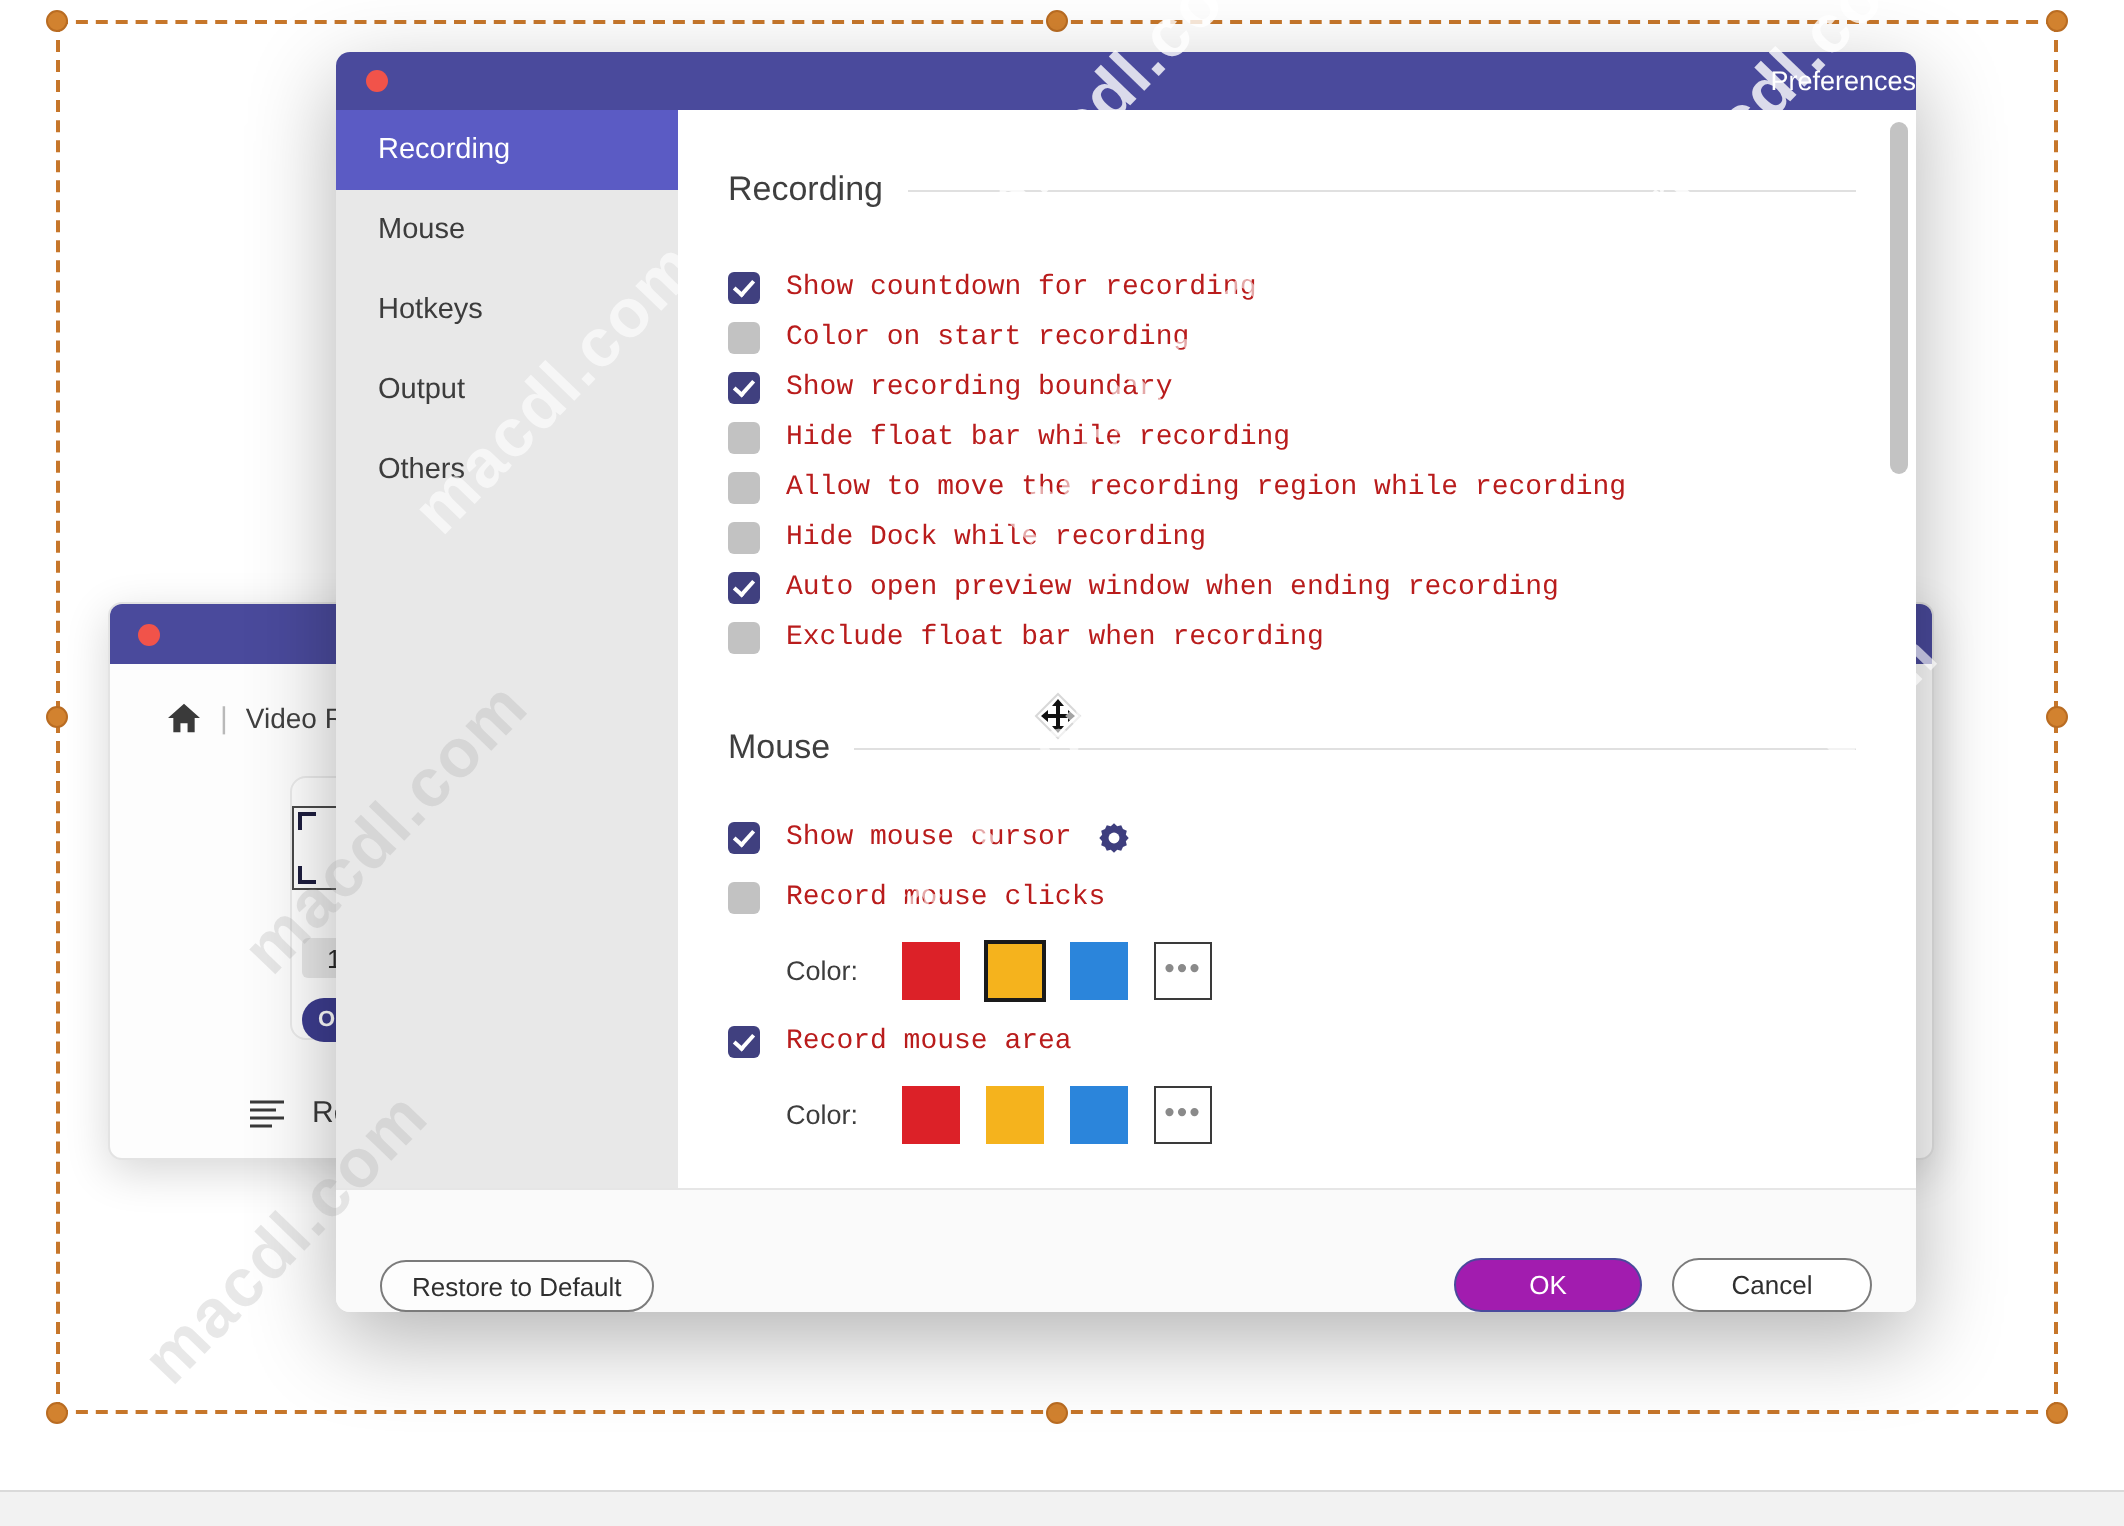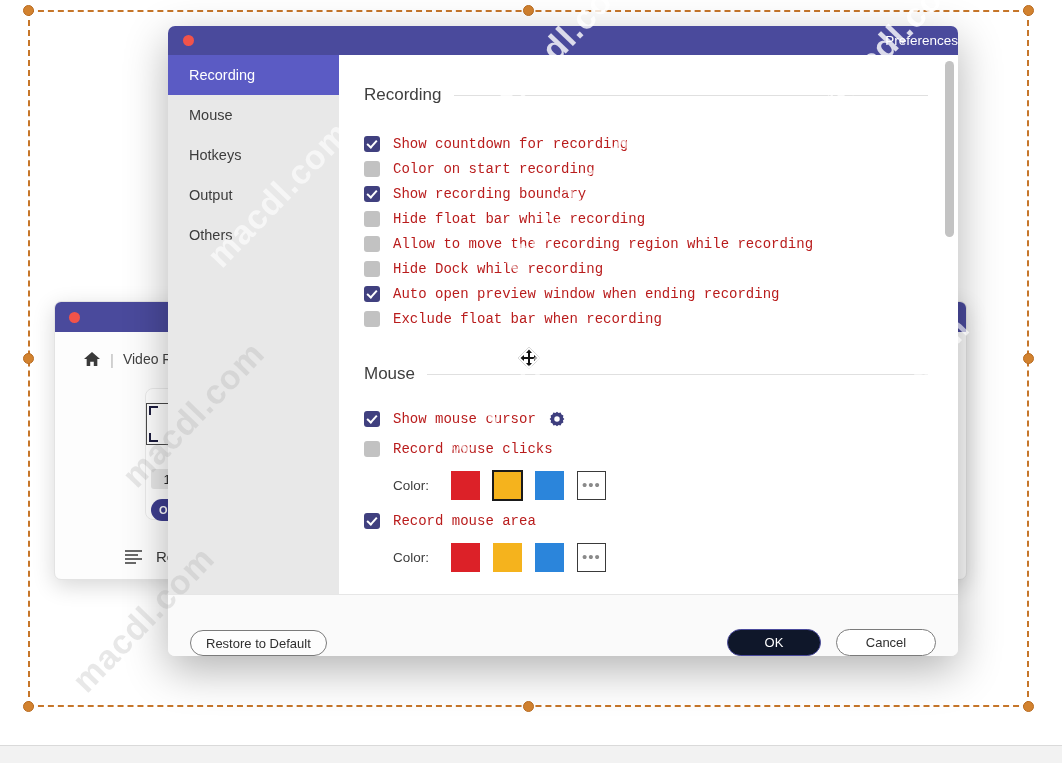--- a/index.html
+++ b/index.html
@@ -163,21 +163,21 @@
   }
   .btn {
     border-radius: 14px; font-size: 13px; display: flex;
     align-items: center; justify-content: center; cursor: pointer;
   }
   .btn-restore {
     height: 26px; padding: 0 15px; border: 1px solid #7b7b7b;
     background: #fdfdfd; color: #2f2f2f;
   }
   .btn-ok {
-    height: 27px; width: 94px; background: #0f172a; color: #fff;
+    height: 27px; width: 94px; background: #a21caf; color: #fff;
     border: 1px solid #4a4a9c; margin-left: auto; margin-right: 15px;
   }
   .btn-cancel {
     height: 27px; width: 100px; background: #ffffff; color: #2f2f2f;
     border: 1px solid #7b7b7b;
   }
 
   
   .move-cursor {
     position: absolute; left: 517px; top: 346px; width: 24px; height: 24px;

